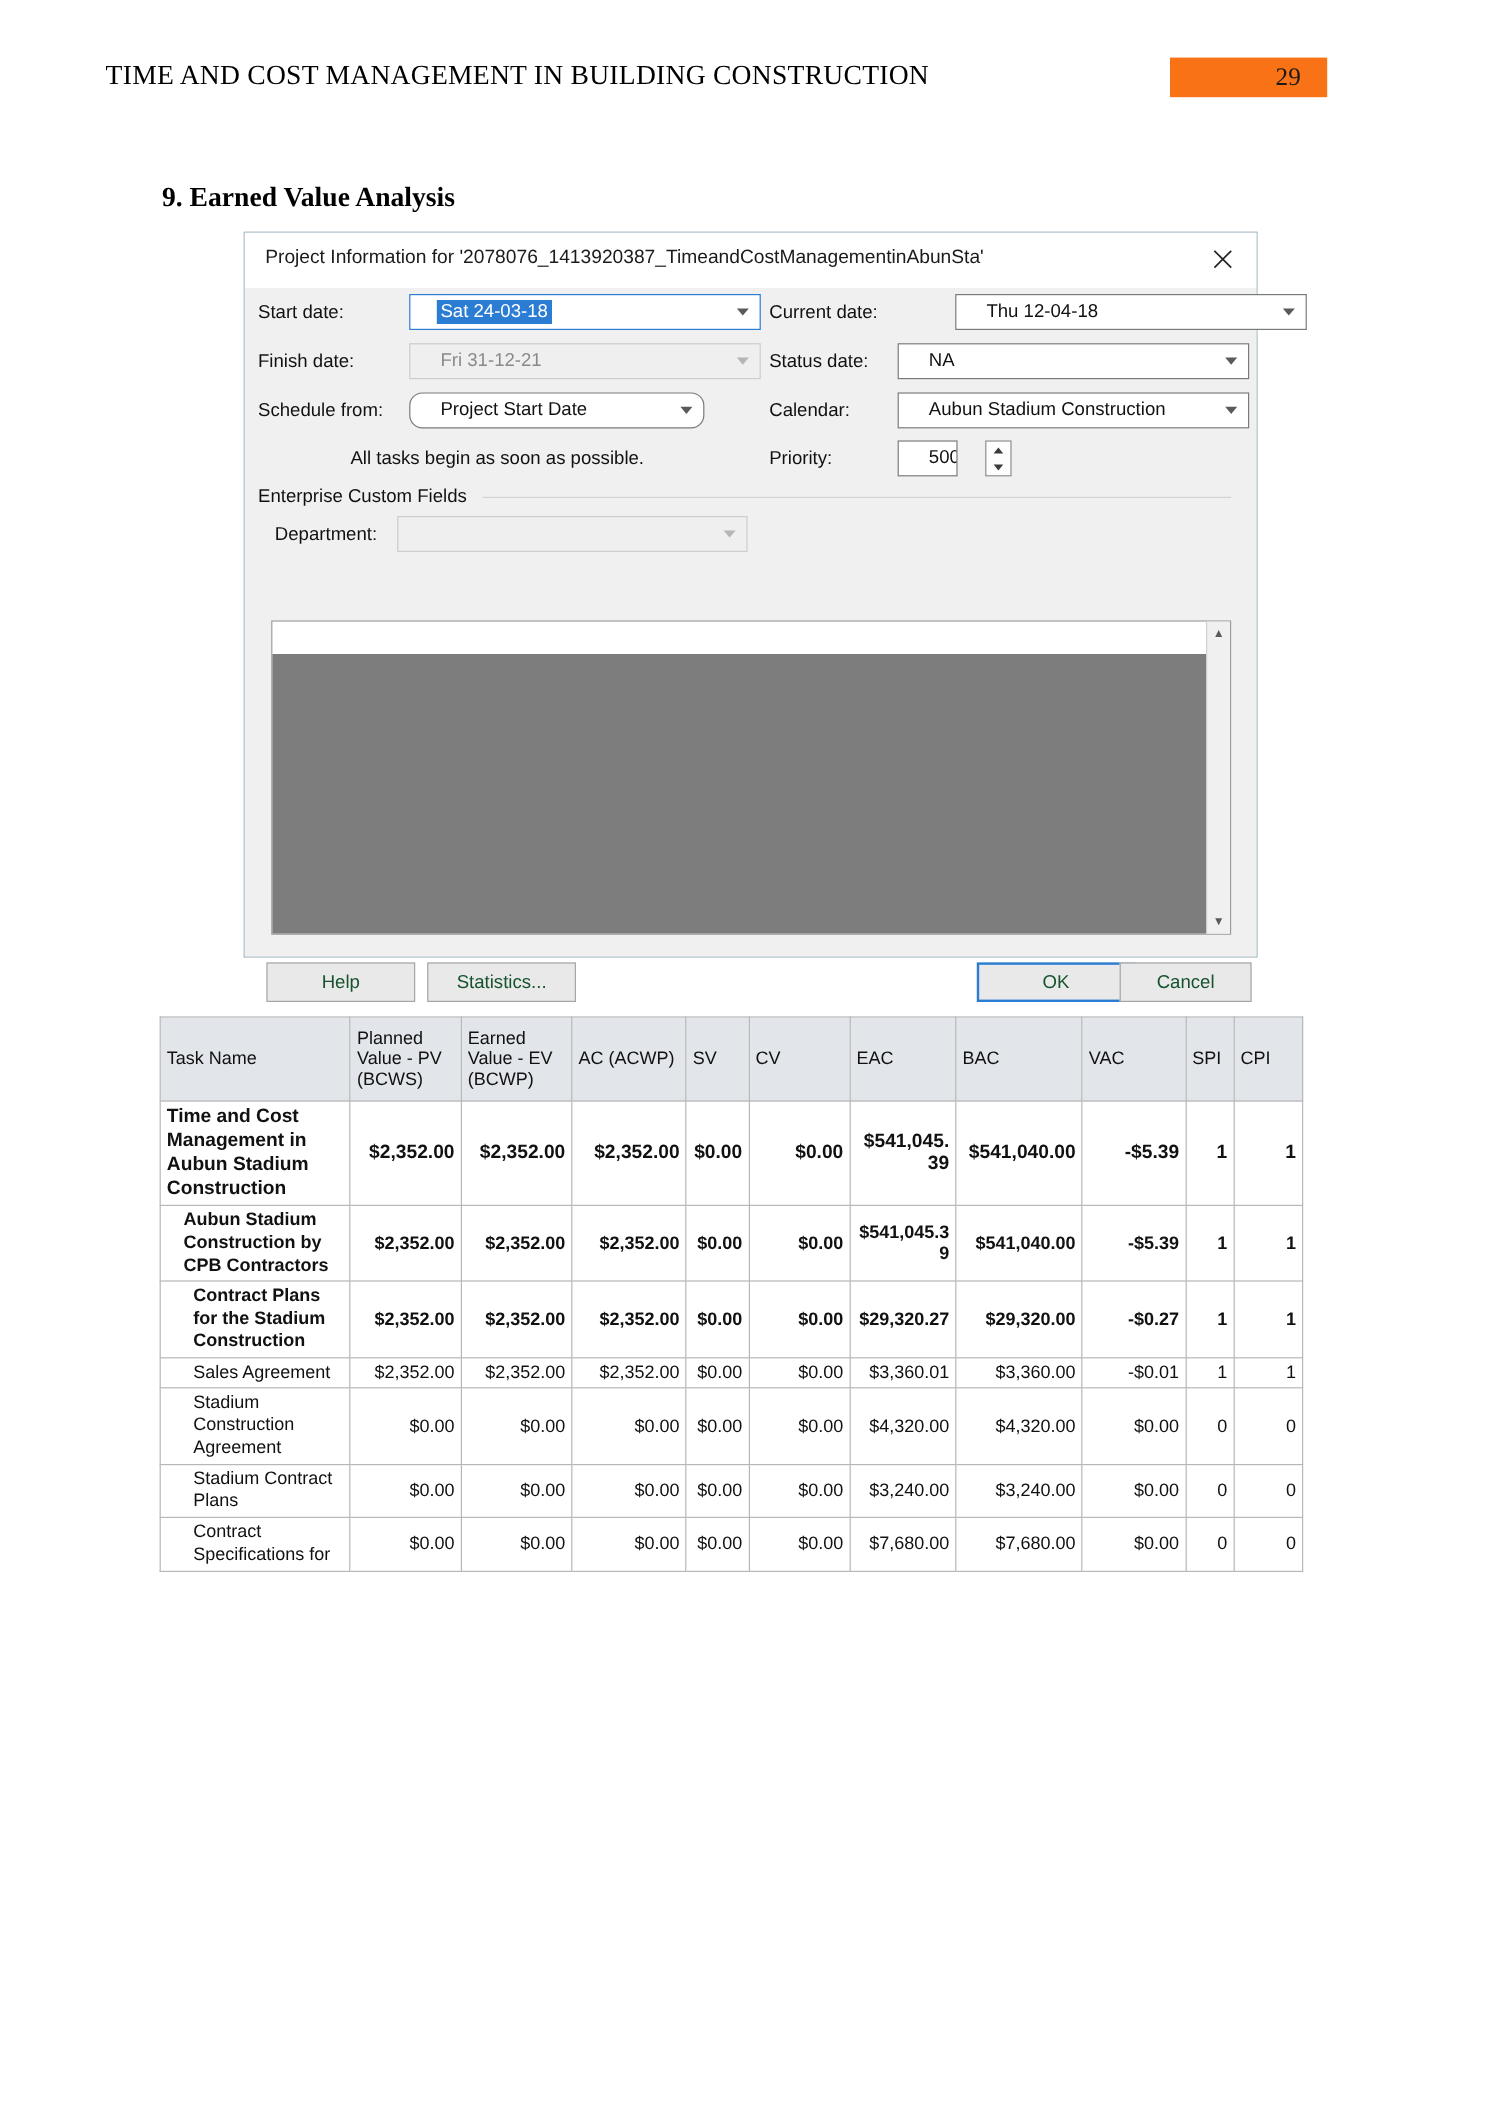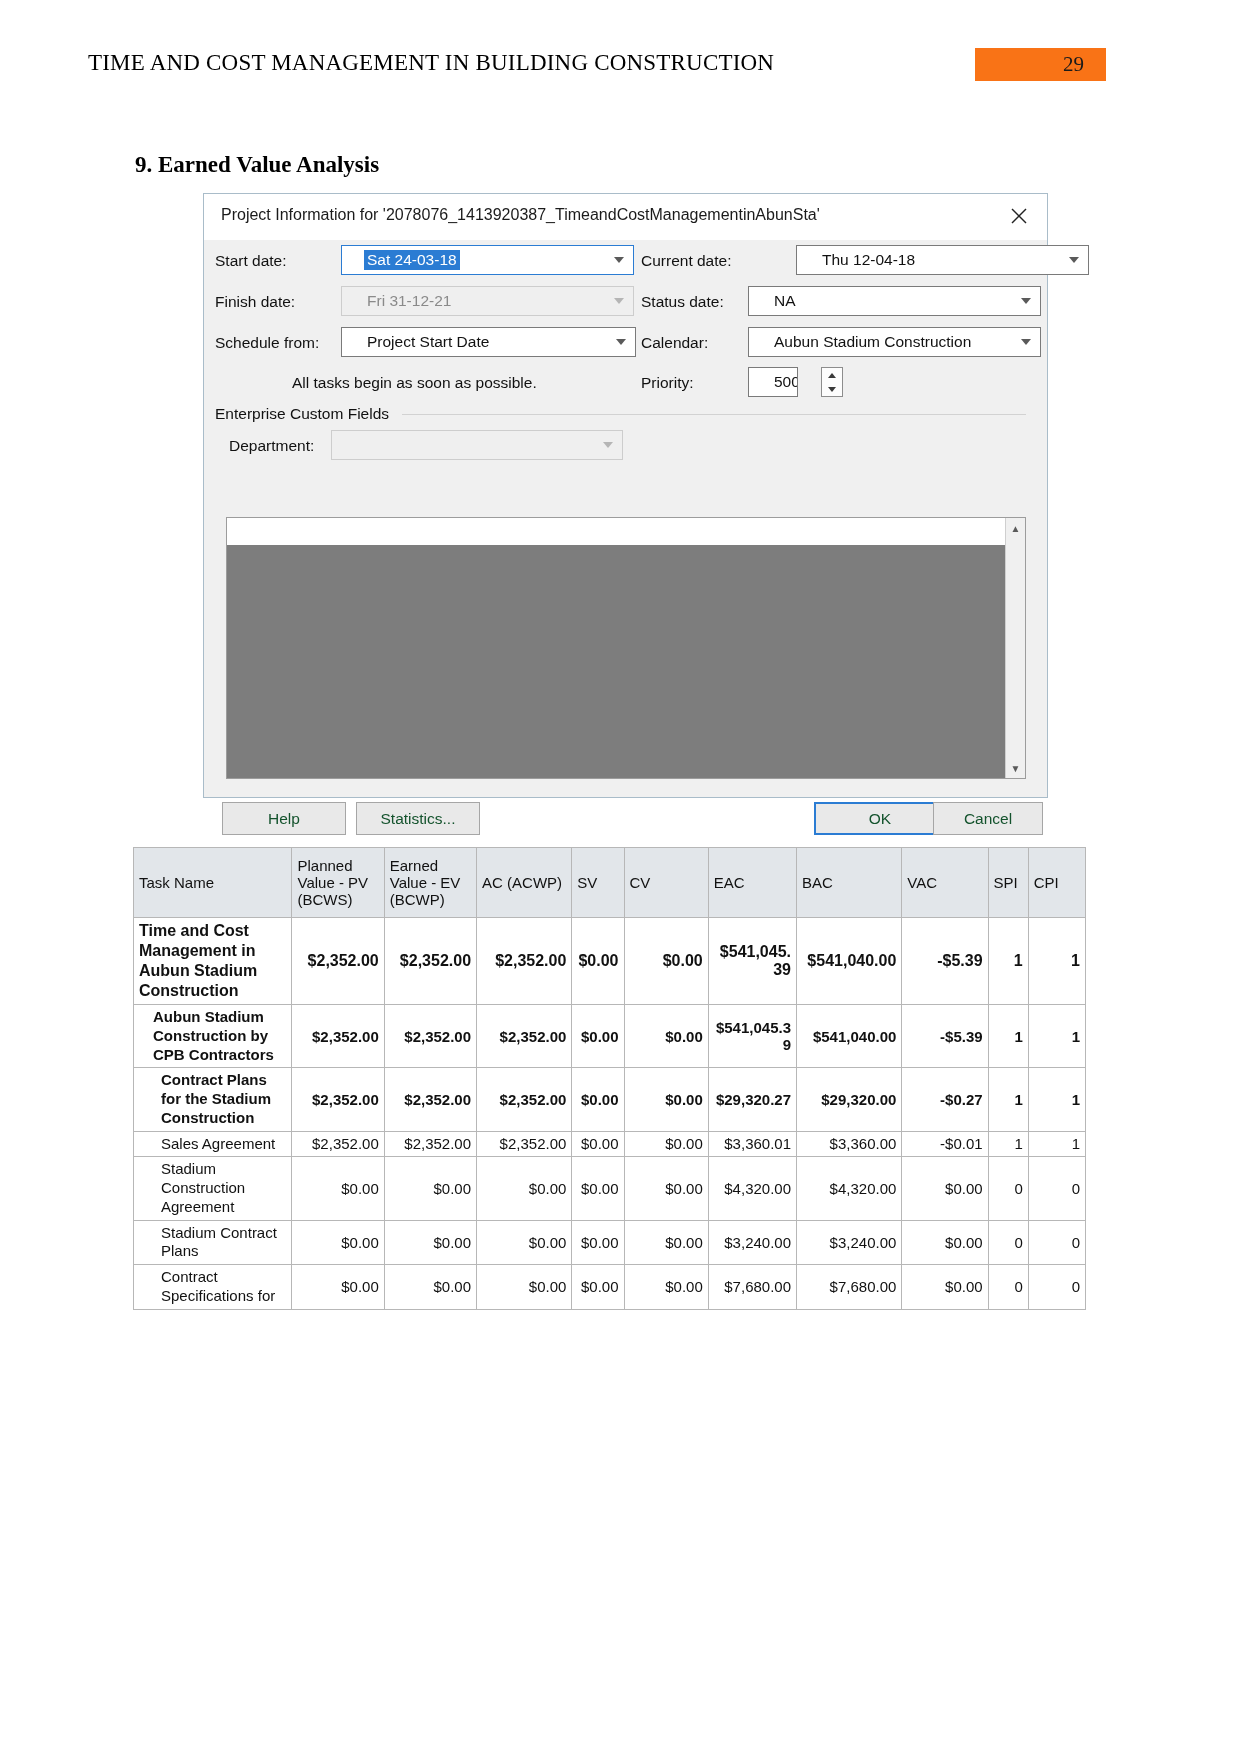--- a/index.html
+++ b/index.html
@@ -372,21 +372,21 @@
       <div class="val">Fri 31-12-21</div>
       <span class="caret"></span>
     </div>
     <div class="lbl" style="left:437px; top:53px;">Status date:</div>
     <div class="field" style="left:544px; top:46px; width:293px;">
       <div class="val">NA</div>
       <span class="caret"></span>
     </div>
 
     <div class="lbl" style="left:11px; top:94px;">Schedule from:</div>
-    <div class="field" style="left:137px; top:87px; width:295px;">
+    <div class="field" style="left:137px; top:87px; width:246px;border-radius:11px;">
       <div class="val">Project Start Date</div>
       <span class="caret"></span>
     </div>
     <div class="lbl" style="left:437px; top:94px;">Calendar:</div>
     <div class="field" style="left:544px; top:87px; width:293px;">
       <div class="val">Aubun Stadium Construction</div>
       <span class="caret"></span>
     </div>
 
     <div class="lbl" style="left:88px; top:134px;">All tasks begin as soon as possible.</div>

